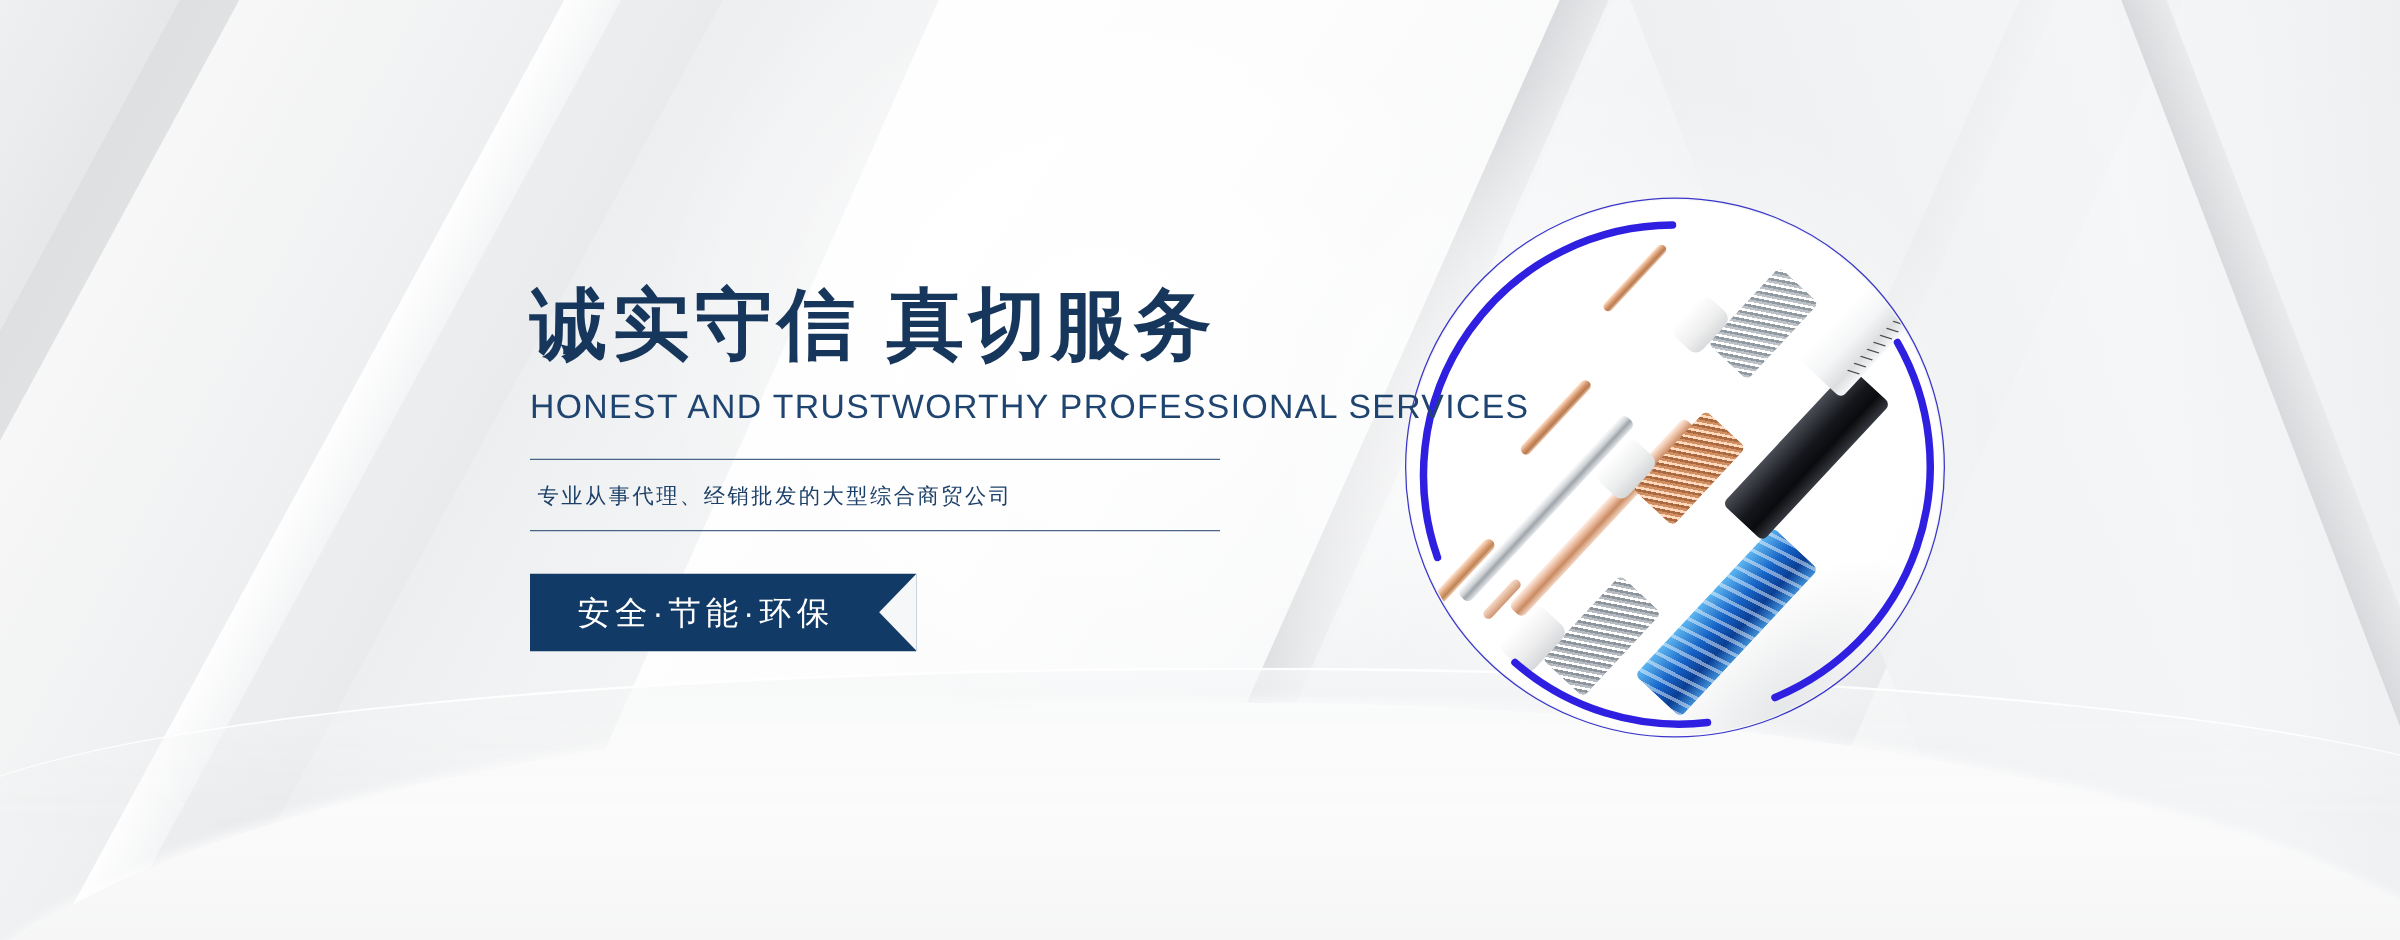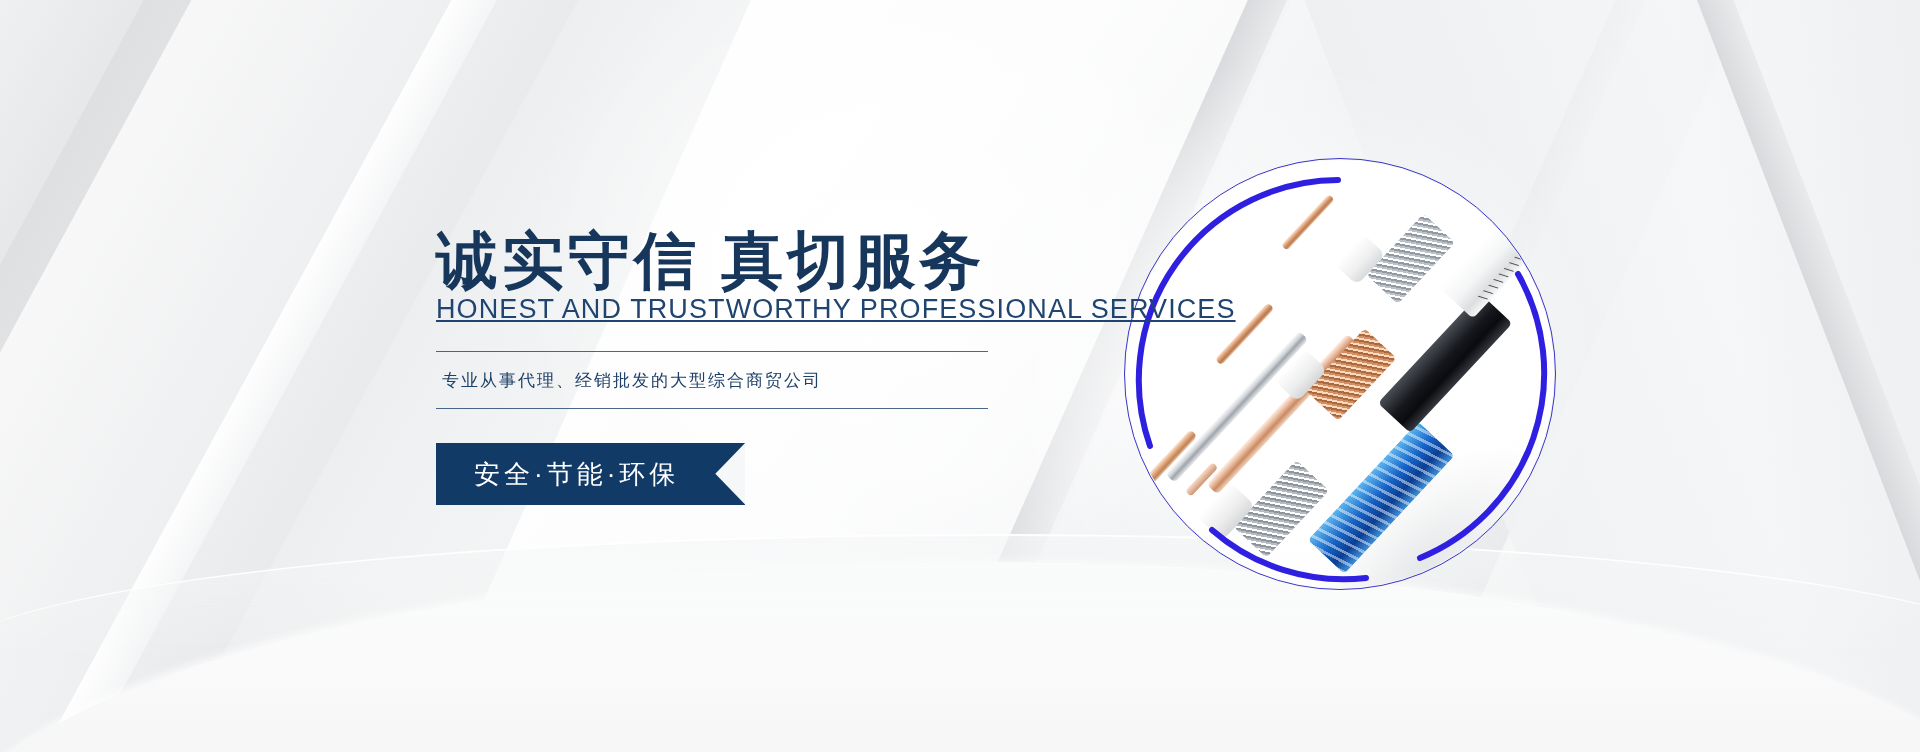--- a/index.html
+++ b/index.html
@@ -93,29 +93,30 @@
   }
   .floor-edge{
     position:absolute; left:-60px; bottom:88px; width:2100px; height:130px;
     border-radius:50% 50% 0 0 / 100% 100% 0 0;
     border-top:2px solid rgba(255,255,255,.95);
     background:linear-gradient(180deg,rgba(245,246,247,.65),rgba(255,255,255,0));
   }
 
   
   .content{
-    position:absolute; left:436px; top:228px; width:700px; z-index:6;
+    position:absolute; left:424px; top:228px; width:700px; z-index:6;
   }
   .headline{
     font-size:62px; font-weight:700; letter-spacing:4px;
     color:#17365c; line-height:1.06; white-space:nowrap;
   }
   .subline{
+    margin-top:16px;
     font-size:27px; font-weight:400; letter-spacing:1.1px;
-    color:#1f4470; white-space:nowrap;text-decoration:underline;
+    color:#1f4470; white-space:nowrap;
   }
   .rule-wrap{ margin-top:26px; width:552px; }
   .rule{ height:1px; background:#2a4c75; opacity:.85; }
   .desc{
     font-size:17px; letter-spacing:2px; color:#1d4068;
     padding:17px 0 16px 6px; white-space:nowrap;
   }
 
   
   .ribbon{

